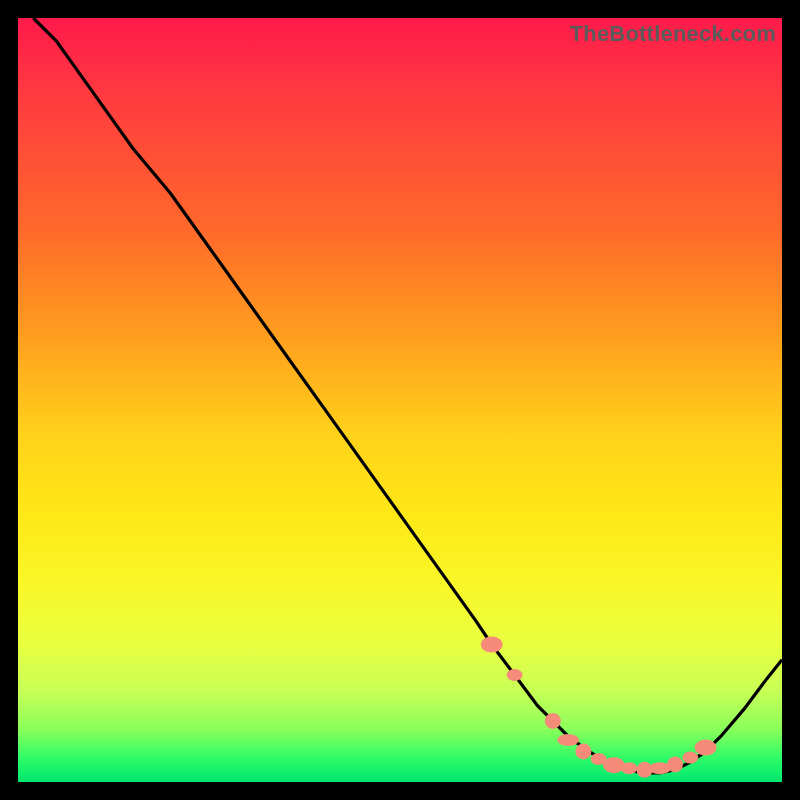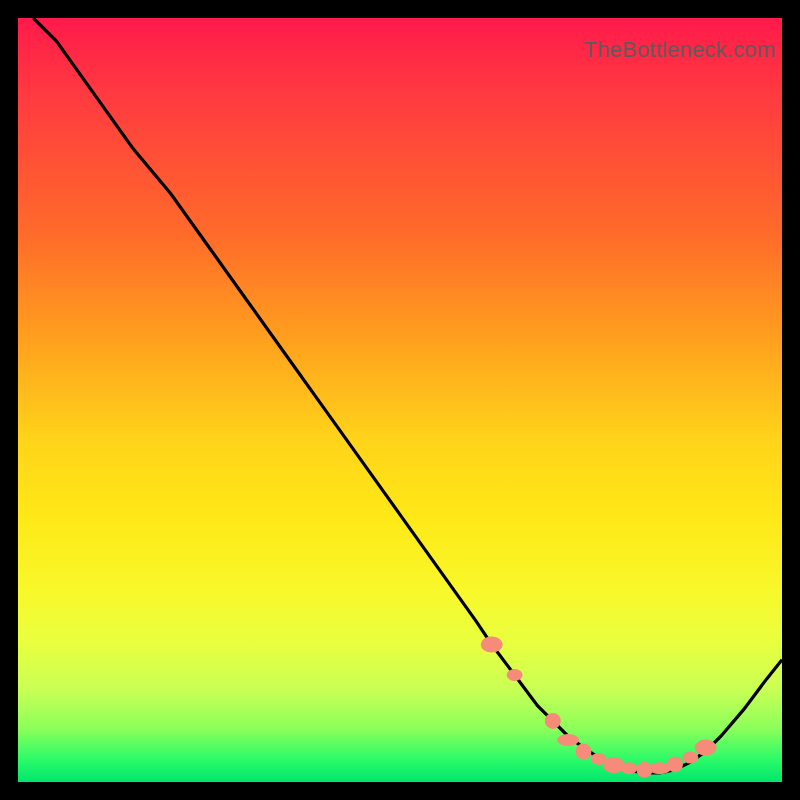--- a/index.html
+++ b/index.html
@@ -39,24 +39,23 @@
       #00e66e 100%
     );
   }
   
   .watermark {
     position: absolute;
     top: 3px;
     right: 6px;
     color: #5b5b5b;
     font-size: 22px;
-    font-weight: 400;
+    font-weight: 700;
     letter-spacing: 0.2px;
     user-select: none;
-    margin-top: 16px;
   }
   svg.curve {
     position: absolute;
     left: 0;
     top: 0;
     width: 764px;
     height: 764px;
     overflow: visible;
   }
 </style>

